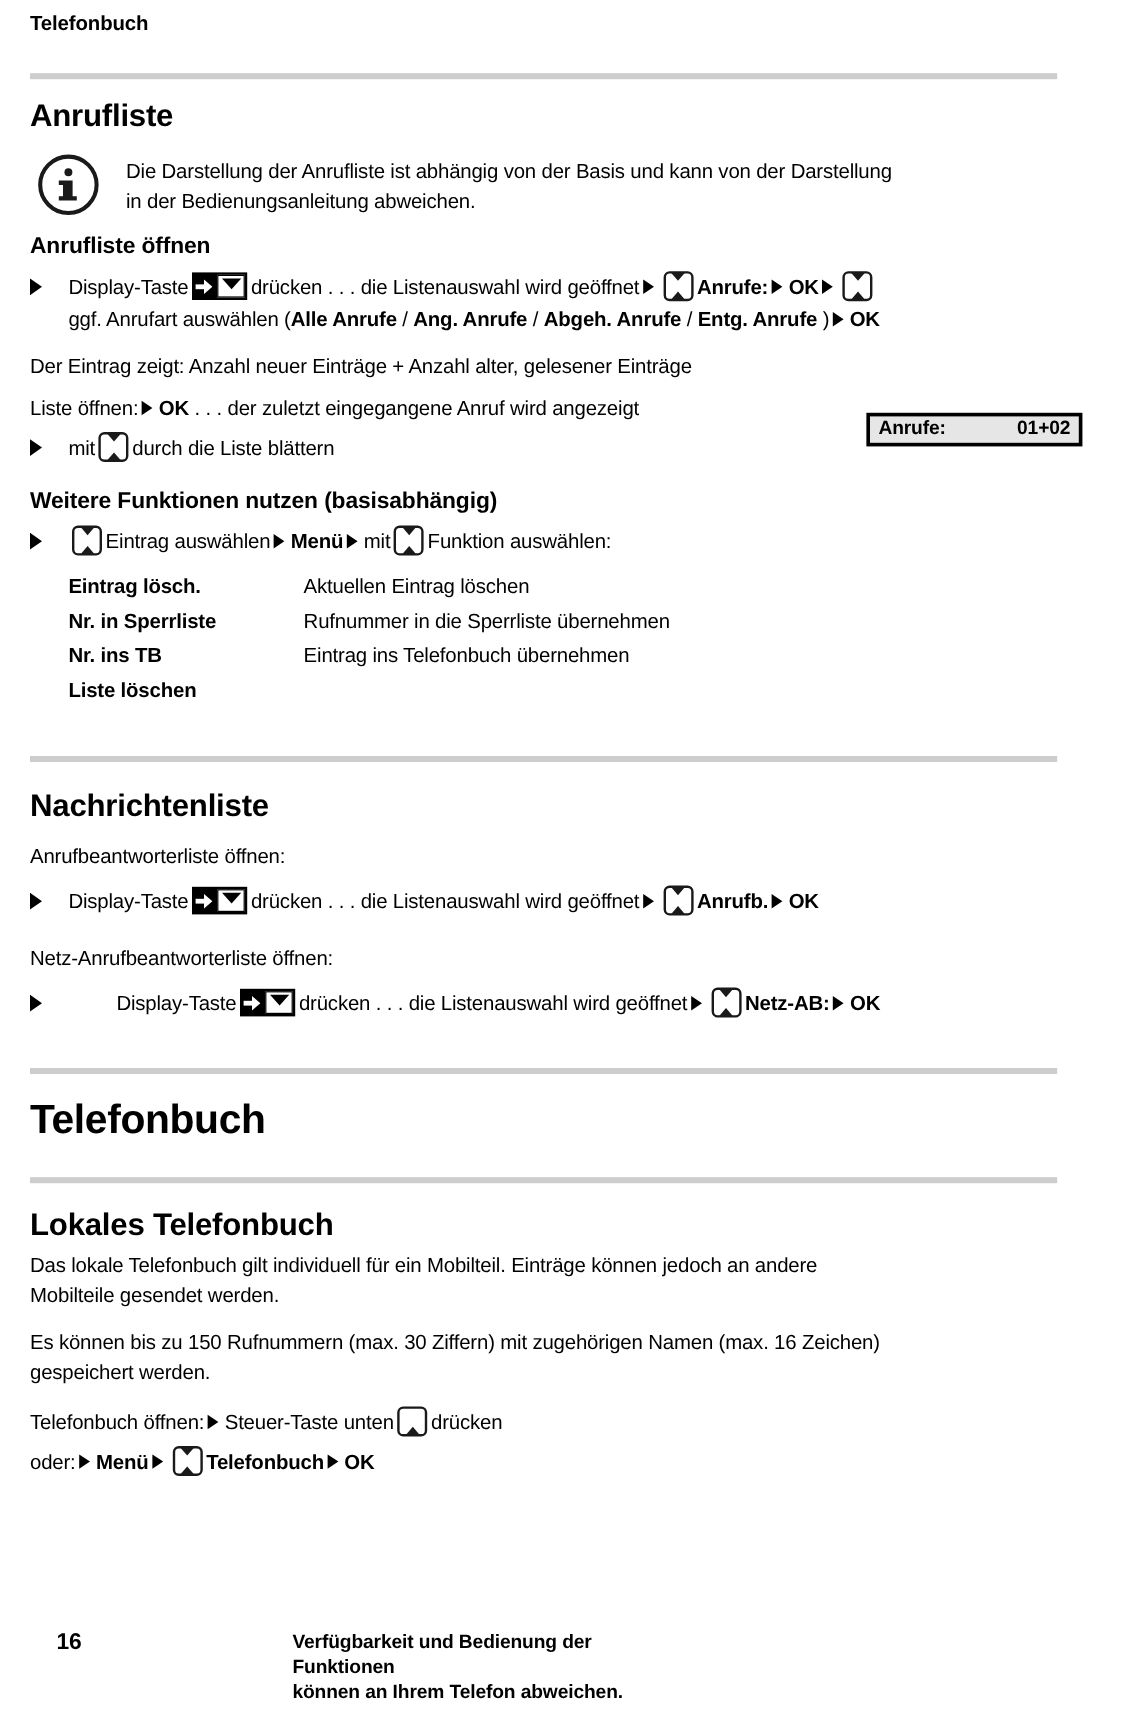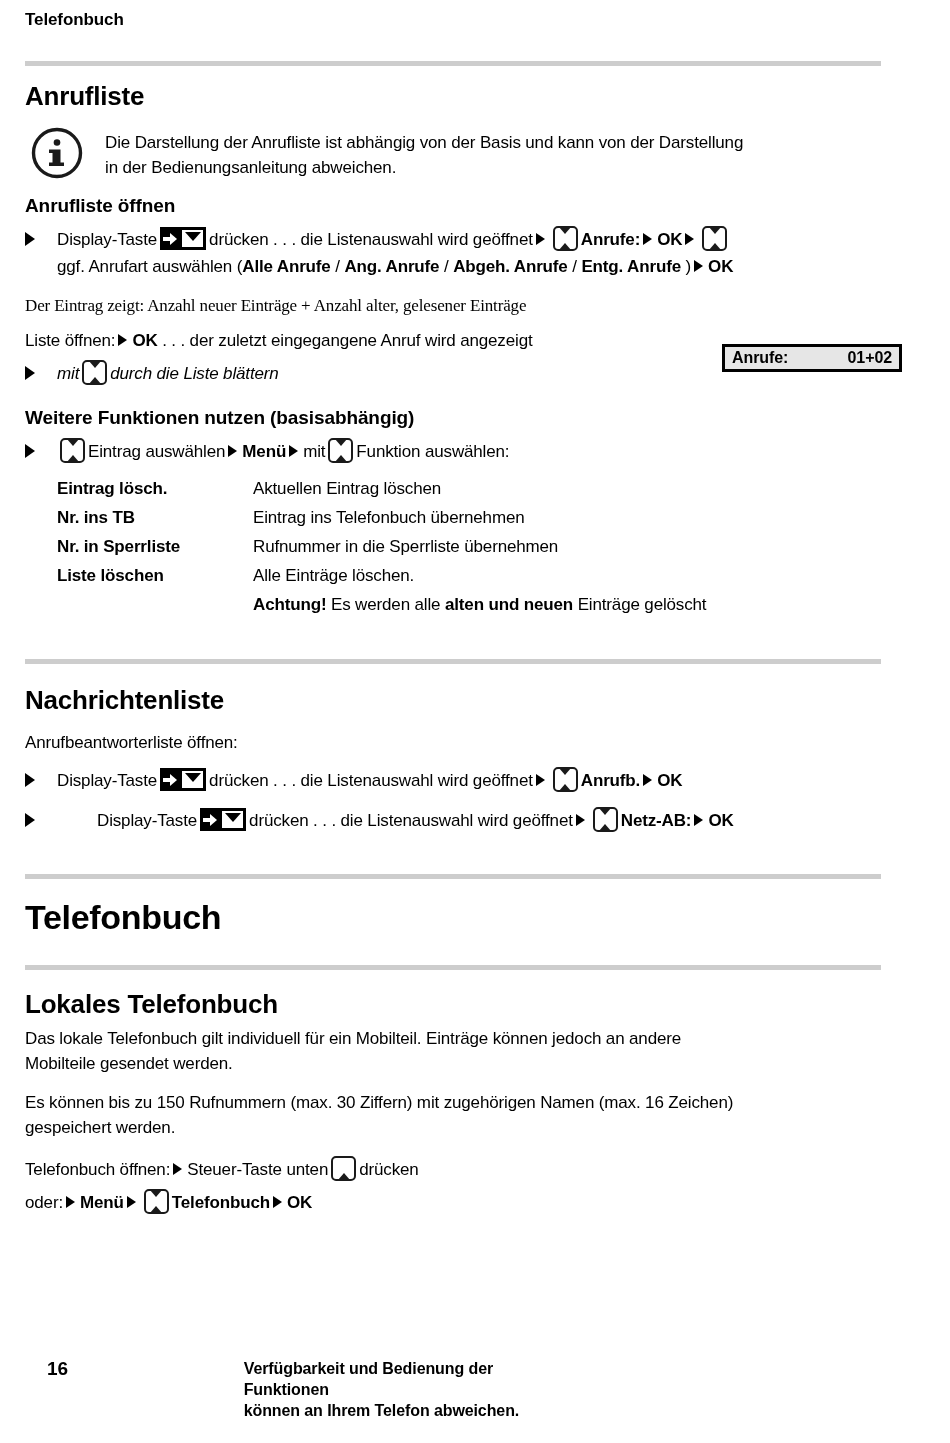--- a/index.html
+++ b/index.html
@@ -67,21 +67,21 @@
     font-size: 17px;
     line-height: 25px;
     margin: 10px 0 0 0;
     letter-spacing: -0.15px;
   }
   .b { font-weight: bold; }
 
   
   .note {
     display: flex;
-    align-items: center;
+    align-items: flex-end;
     margin-top: 12px;
     padding-left: 6px;
   }
   .note-icon {
     flex: 0 0 auto;
     width: 52px;
     height: 52px;
     margin-right: 22px;
     margin-top: 2px;
   }
@@ -317,28 +317,28 @@
   <div class="step">
     <div class="step-marker"><span class="bullet-tri"></span></div>
     <div class="step-body">
       <span>Display-Taste</span><span class="ico key-display"><span class="arrow-stem"></span><span class="arrow-head"></span><span class="env"></span></span><span>drücken</span>
       <span>. . . die Listenauswahl wird geöffnet</span><span class="tri-right"></span><span class="ico key-nav"><span class="tri-up"></span><span class="tri-down"></span></span><span class="b">Anrufe:</span><span class="tri-right"></span><span class="b">OK</span><span class="tri-right"></span><span class="ico key-nav"><span class="tri-up"></span><span class="tri-down"></span></span>
       <br>
       <span>ggf. Anrufart auswählen (</span><span class="b">Alle Anrufe</span><span> / </span><span class="b">Ang. Anrufe</span><span> / </span><span class="b">Abgeh. Anrufe</span><span> / </span><span class="b">Entg. Anrufe</span><span> )</span><span class="tri-right"></span><span class="b">OK</span>
     </div>
   </div>
 
-  <div class="plain-line" style="margin-top:12px;font-family:Liberation Serif, serif;">Der Eintrag zeigt: Anzahl neuer Einträge + Anzahl alter, gelesener Einträge</div>
+  <div class="plain-line" style="margin-top:12px;">Der Eintrag zeigt: Anzahl neuer Einträge + Anzahl alter, gelesener Einträge</div>
 
   <div class="plain-line">
     <span>Liste öffnen:</span><span class="tri-right"></span><span class="b">OK</span>
     <span>. . . der zuletzt eingegangene Anruf wird angezeigt</span>
   </div>
 
-  <div class="step" style="margin-top:6px;font-style:italic;">
+  <div class="step" style="margin-top:6px;">
     <div class="step-marker"><span class="bullet-tri"></span></div>
     <div class="step-body">
       <span>mit</span><span class="ico key-nav"><span class="tri-up"></span><span class="tri-down"></span></span><span>durch die Liste blättern</span>
     </div>
   </div>
 
   <div class="display-box">
     <span>Anrufe:</span>
     <span>01+02</span>
   </div>
@@ -351,51 +351,48 @@
       <span class="ico key-nav"><span class="tri-up"></span><span class="tri-down"></span></span><span>Eintrag auswählen</span><span class="tri-right"></span><span class="b">Menü</span><span class="tri-right"></span><span>mit</span><span class="ico key-nav"><span class="tri-up"></span><span class="tri-down"></span></span><span>Funktion auswählen:</span>
     </div>
   </div>
 
   <div class="dl">
     <div class="dl-row">
       <div class="dl-term">Eintrag lösch.</div>
       <div class="dl-desc">Aktuellen Eintrag löschen</div>
     </div>
     <div class="dl-row">
+      <div class="dl-term">Nr. in Sperrliste</div>
+      <div class="dl-desc">Rufnummer in die Sperrliste übernehmen</div>
+    </div>
+    <div class="dl-row">
       <div class="dl-term">Nr. ins TB</div>
       <div class="dl-desc">Eintrag ins Telefonbuch übernehmen</div>
     </div>
     <div class="dl-row">
-      <div class="dl-term">Nr. in Sperrliste</div>
-      <div class="dl-desc">Rufnummer in die Sperrliste übernehmen</div>
-    </div>
-    <div class="dl-row">
       <div class="dl-term">Liste löschen</div>
-      <div class="dl-desc">
-        <span>Alle Einträge löschen.</span><br>
-        <span class="b">Achtung!</span><span> Es werden alle </span><span class="b">alten und neuen</span><span> Einträge gelöscht</span>
-      </div>
     </div>
   </div>
 
   <div class="rule" style="margin-top:40px;"></div>
 
   <h2 class="sect" style="margin-top:20px;">Nachrichtenliste</h2>
 
 
   <p class="para" style="margin-top:14px;">Anrufbeantworterliste öffnen:</p>
 
   <div class="step" style="margin-top:12px;">
     <div class="step-marker"><span class="bullet-tri"></span></div>
     <div class="step-body">
       <span>Display-Taste</span><span class="ico key-display"><span class="arrow-stem"></span><span class="arrow-head"></span><span class="env"></span></span><span>drücken</span>
       <span>. . . die Listenauswahl wird geöffnet</span><span class="tri-right"></span><span class="ico key-nav"><span class="tri-up"></span><span class="tri-down"></span></span><span class="b">Anrufb.</span><span class="tri-right"></span><span class="b">OK</span>
     </div>
   </div>
 
+  <p class="para" style="margin-top:20px;">Netz-Anrufbeantworterliste öffnen:</p>
 
   <div class="step" style="margin-top:12px;gap:40px;">
     <div class="step-marker"><span class="bullet-tri"></span></div>
     <div class="step-body">
       <span>Display-Taste</span><span class="ico key-display"><span class="arrow-stem"></span><span class="arrow-head"></span><span class="env"></span></span><span>drücken</span>
       <span>. . . die Listenauswahl wird geöffnet</span><span class="tri-right"></span><span class="ico key-nav"><span class="tri-up"></span><span class="tri-down"></span></span><span class="b">Netz-AB:</span><span class="tri-right"></span><span class="b">OK</span>
     </div>
   </div>
 
   <div class="rule" style="margin-top:39px;"></div>

